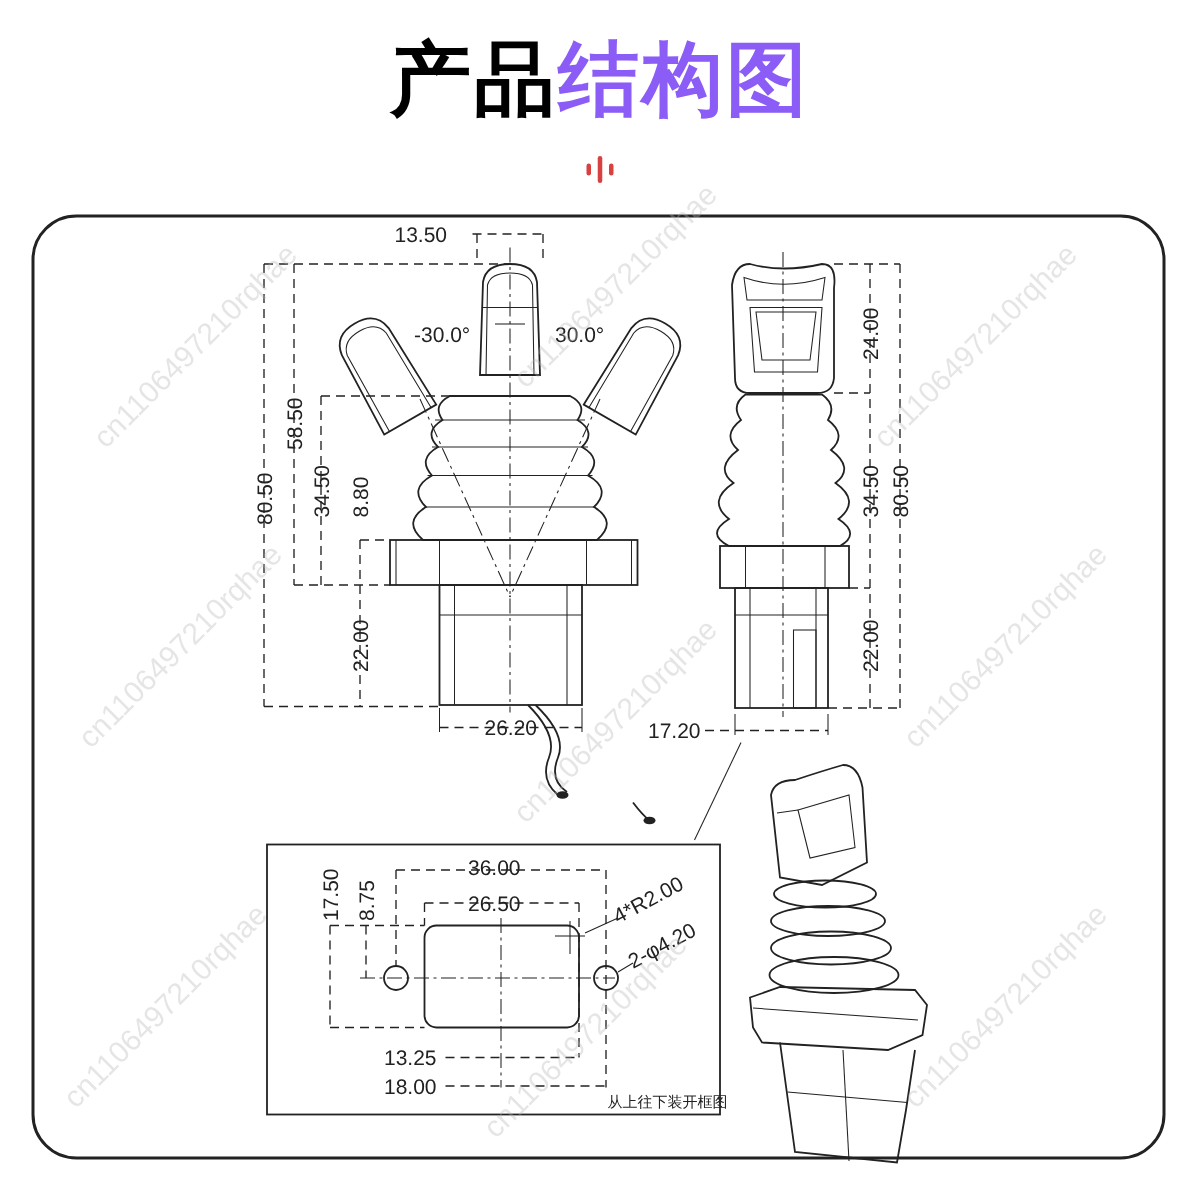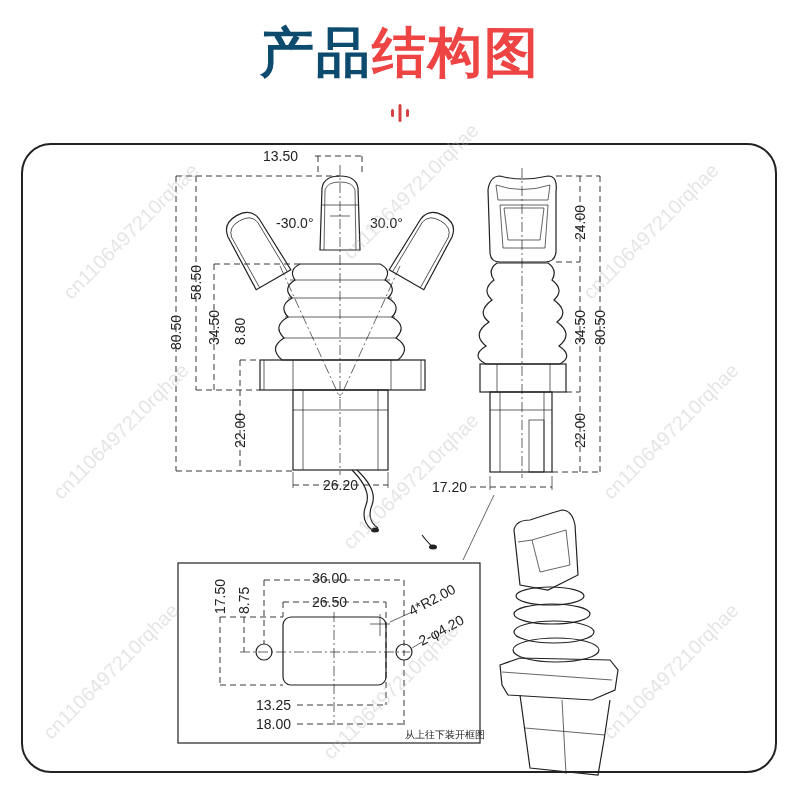--- a/index.html
+++ b/index.html
@@ -1,19 +1,19 @@
 <!DOCTYPE html>
 <html><head>
 <meta charset="utf-8">
 <style>
   html, body { margin: 0; padding: 0; background: #ffffff; }
   body { width: 800px; height: 800px; position: relative; overflow: hidden; font-family: "DejaVu Sans", sans-serif; }
   .title { position: absolute; left: 0; top: 18px; width: 800px; text-align: center; font-size: 54px; font-weight: bold; letter-spacing: 2px; line-height: 70px; }
-  .title .black { color: #0c4a6e; }
-  .title .red { color: #ef4444; }
+  .title .black { color: #000000; }
+  .title .red { color: #8b5cf6; }
   .accent { position: absolute; left: 389px; top: 104px; width: 22px; height: 18px; }
   .frame { position: absolute; left: 21px; top: 143px; width: 756px; height: 630px; border: 2.5px solid #222; border-radius: 30px; box-sizing: border-box; }
   svg.drawing { position: absolute; left: 0; top: 0; }
   .dim { font-family: "Liberation Sans Narrow", "Liberation Sans", sans-serif; font-size: 14px; fill: #222; }
   .note { font-family: "DejaVu Sans", sans-serif; font-size: 10px; fill: #222; }
   .wm { position: absolute; color: rgba(180,180,180,0.35); font-size: 20px; font-family: "Liberation Sans", sans-serif; transform: rotate(-45deg); white-space: nowrap; pointer-events: none; }
 </style>
 </head>
 <body>
 

